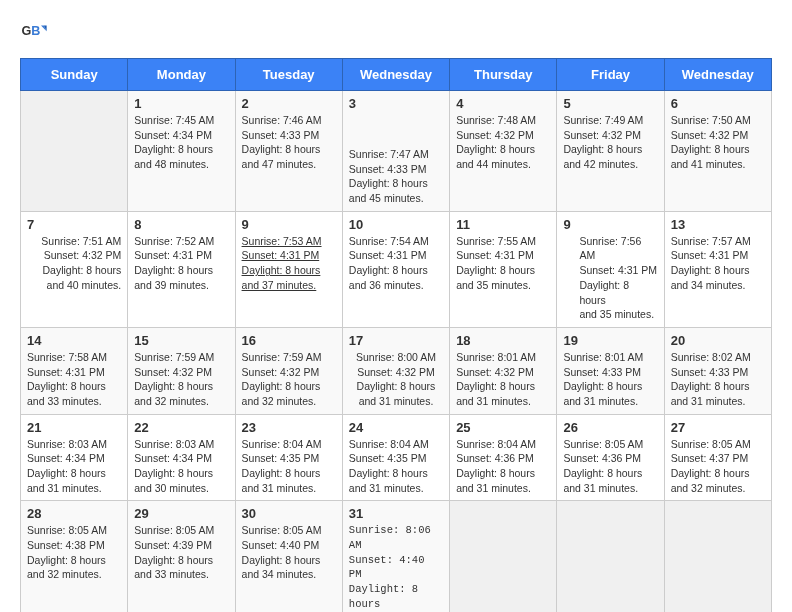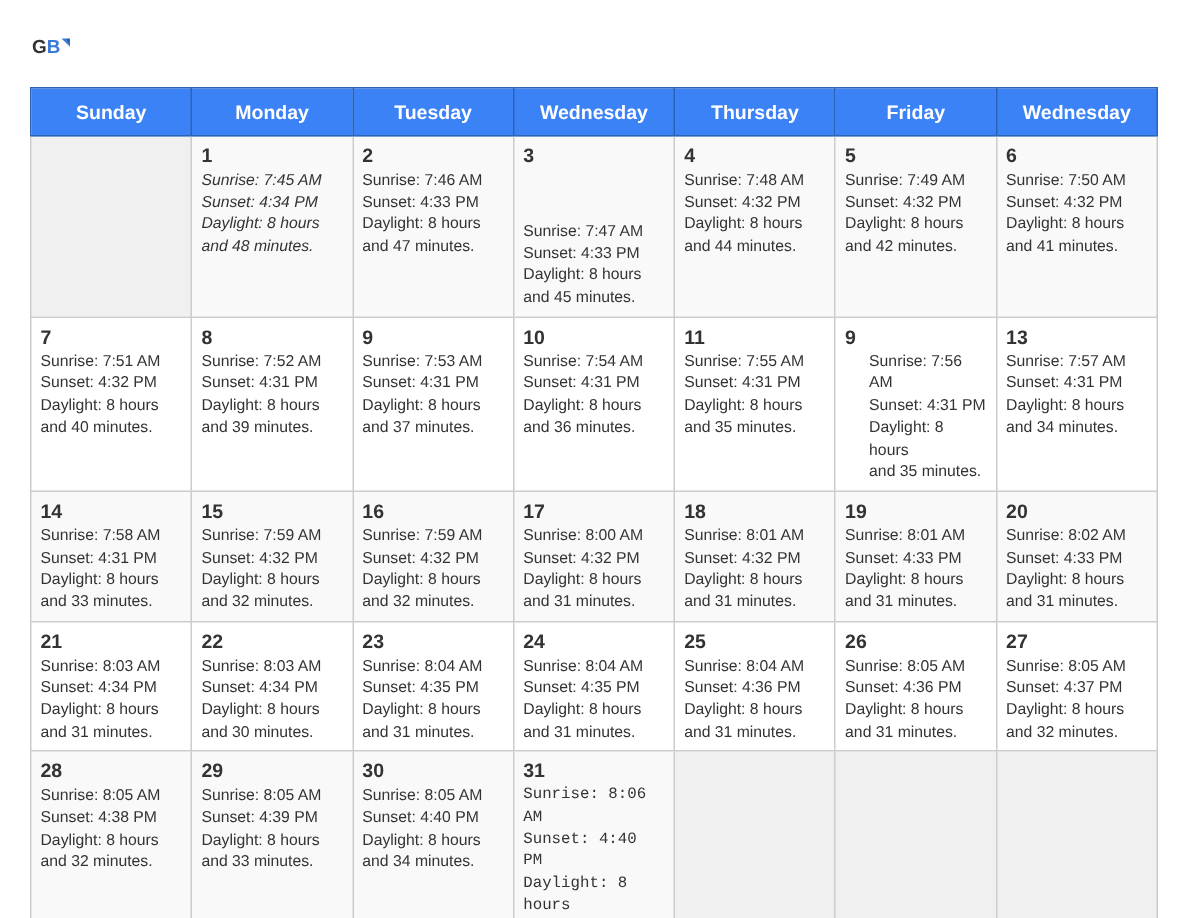--- a/index.html
+++ b/index.html
@@ -118,21 +118,21 @@
         <th>Thursday</th>
         <th>Friday</th>
         <th>Wednesday</th>
       </tr>
   </thead>
   <tbody id="calendar-body">
   <tr>
         <td class="empty-cell"></td>
         <td>
           <span class="day-number">1</span>
-          <div class="day-info" style="white-space: pre-line; font-style: italic;">Sunrise: 7:45 AM
+          <div class="day-info" style="white-space: pre-line;">Sunrise: 7:45 AM
 Sunset: 4:34 PM
 Daylight: 8 hours
 and 48 minutes.</div>
         </td>
         <td>
           <span class="day-number">2</span>
           <div class="day-info" style="white-space: pre-line;">Sunrise: 7:46 AM
 Sunset: 4:33 PM
 Daylight: 8 hours
 and 47 minutes.</div>
@@ -162,35 +162,35 @@
           <span class="day-number">6</span>
           <div class="day-info" style="white-space: pre-line;">Sunrise: 7:50 AM
 Sunset: 4:32 PM
 Daylight: 8 hours
 and 41 minutes.</div>
         </td>
       </tr>
       <tr>
         <td>
           <span class="day-number">7</span>
-          <div class="day-info" style="white-space: pre-line;">Sunrise: 7:51 AM
+          <div class="day-info" style="white-space: pre-line; text-align: right;">Sunrise: 7:51 AM
 Sunset: 4:32 PM
 Daylight: 8 hours
 and 40 minutes.</div>
         </td>
         <td>
           <span class="day-number">8</span>
           <div class="day-info" style="white-space: pre-line;">Sunrise: 7:52 AM
 Sunset: 4:31 PM
 Daylight: 8 hours
 and 39 minutes.</div>
         </td>
         <td>
           <span class="day-number">9</span>
-          <div class="day-info" style="white-space: pre-line;">Sunrise: 7:53 AM
+          <div class="day-info" style="white-space: pre-line; text-decoration: underline;">Sunrise: 7:53 AM
 Sunset: 4:31 PM
 Daylight: 8 hours
 and 37 minutes.</div>
         </td>
         <td>
           <span class="day-number">10</span>
           <div class="day-info" style="white-space: pre-line;">Sunrise: 7:54 AM
 Sunset: 4:31 PM
 Daylight: 8 hours
 and 36 minutes.</div>
@@ -234,21 +234,21 @@
         </td>
         <td>
           <span class="day-number">16</span>
           <div class="day-info" style="white-space: pre-line;">Sunrise: 7:59 AM
 Sunset: 4:32 PM
 Daylight: 8 hours
 and 32 minutes.</div>
         </td>
         <td>
           <span class="day-number">17</span>
-          <div class="day-info" style="white-space: pre-line;">Sunrise: 8:00 AM
+          <div class="day-info" style="white-space: pre-line; text-align: center;">Sunrise: 8:00 AM
 Sunset: 4:32 PM
 Daylight: 8 hours
 and 31 minutes.</div>
         </td>
         <td>
           <span class="day-number">18</span>
           <div class="day-info" style="white-space: pre-line;">Sunrise: 8:01 AM
 Sunset: 4:32 PM
 Daylight: 8 hours
 and 31 minutes.</div>

